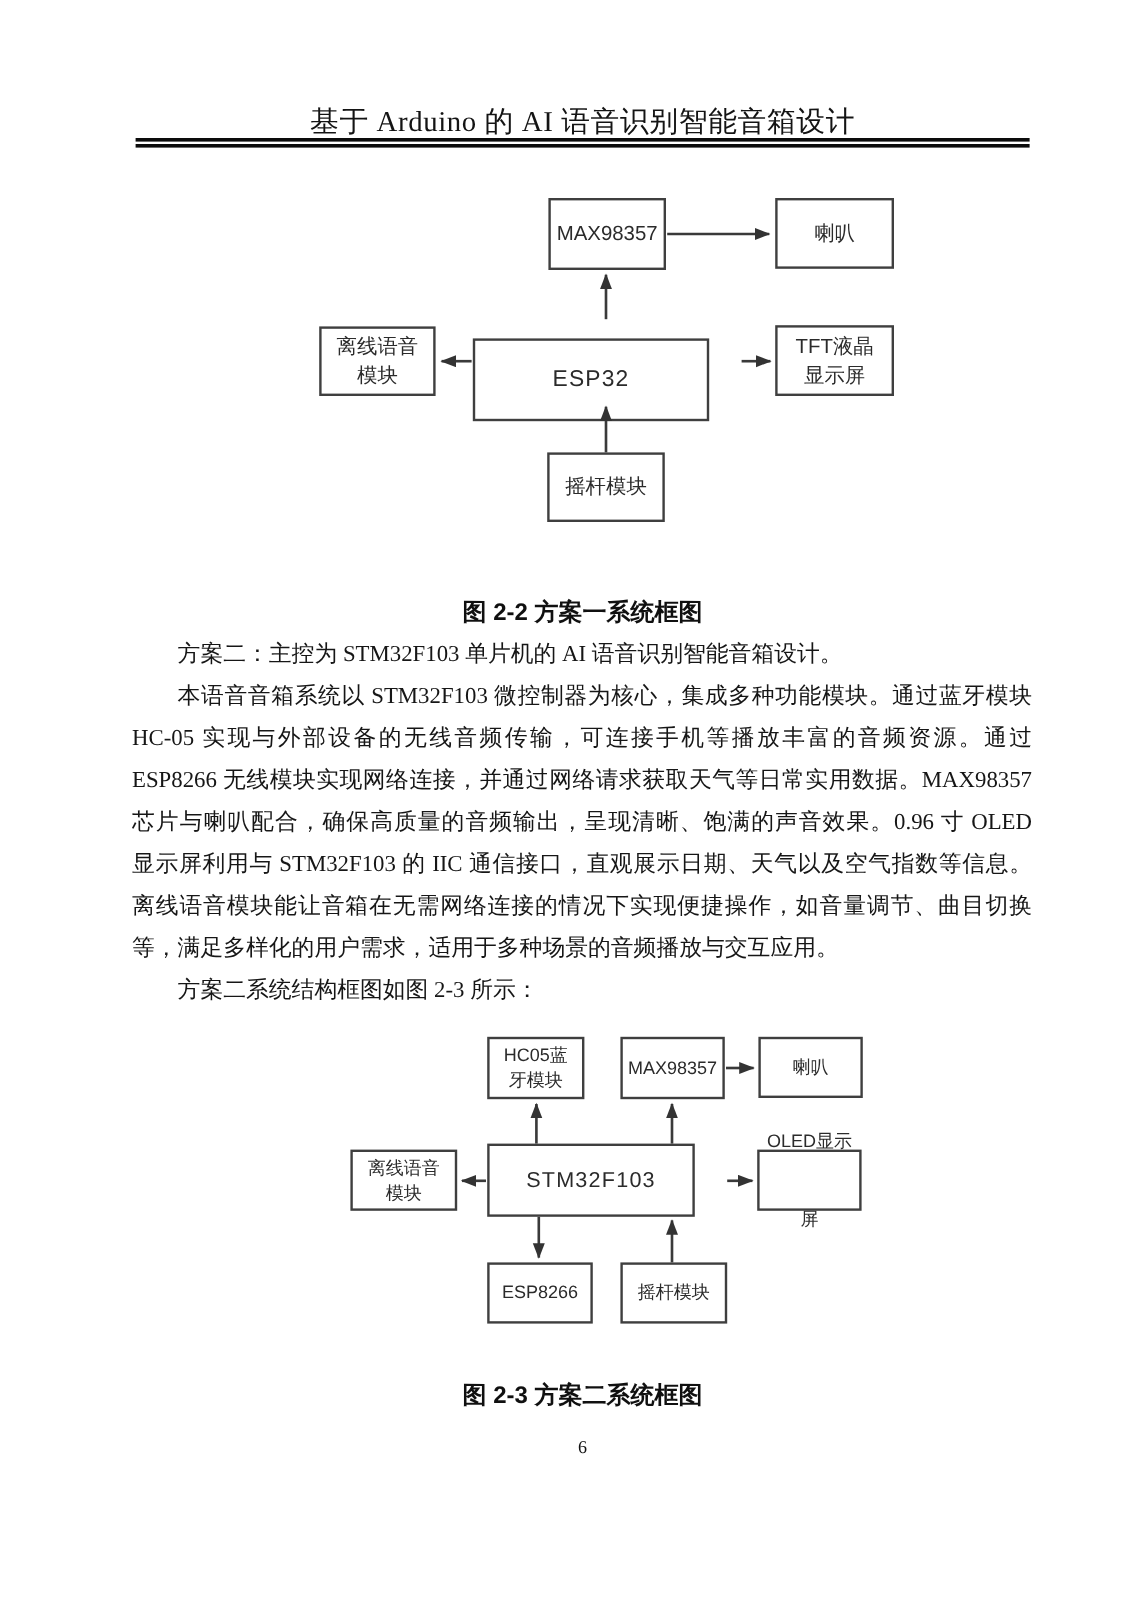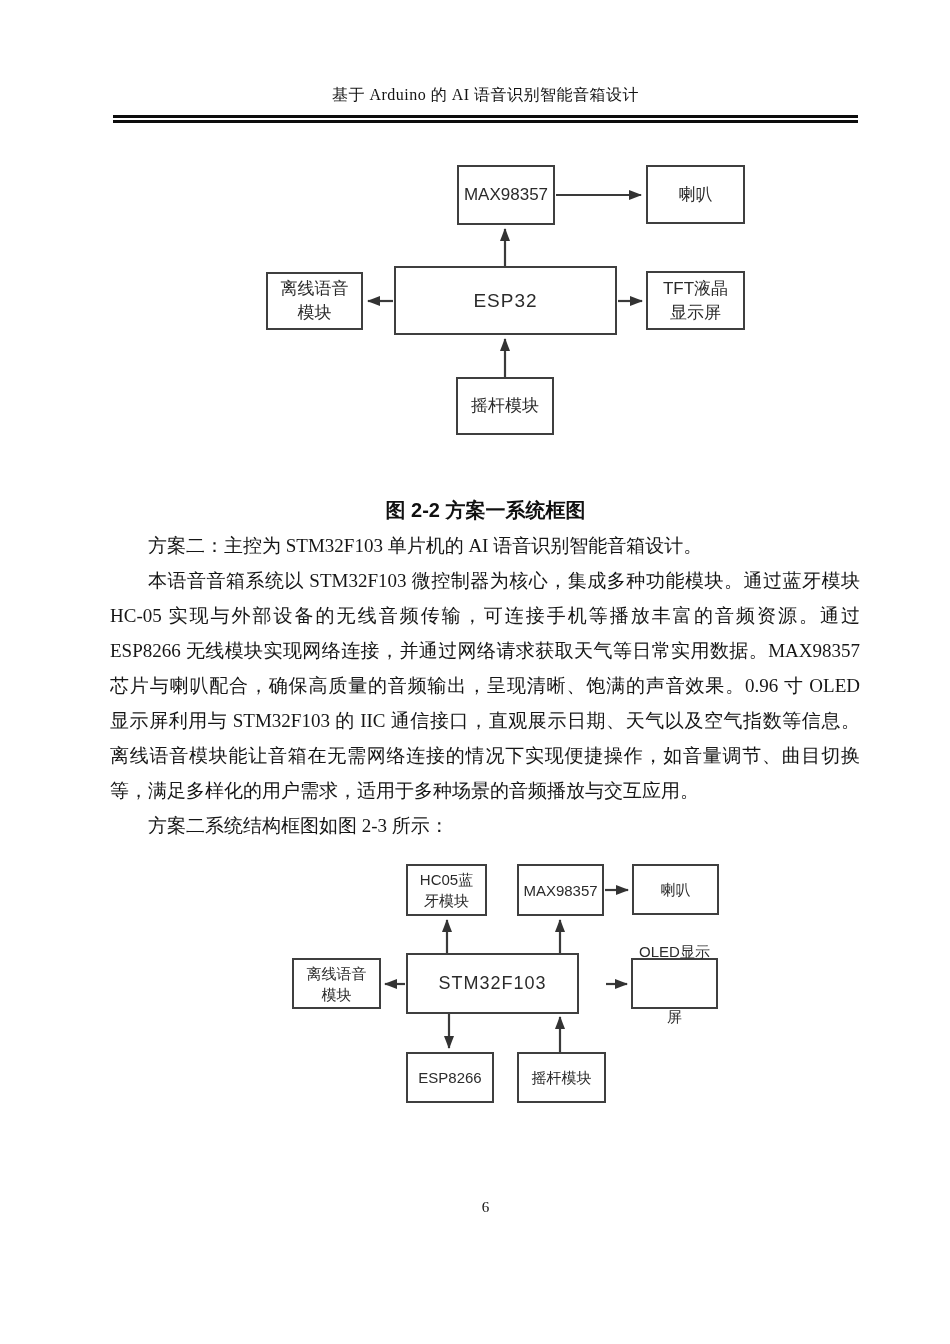--- a/index.html
+++ b/index.html
@@ -3,21 +3,21 @@
 <meta charset="utf-8">
 <style>
   html,body { margin:0; padding:0; background:#ffffff; }
   .page {
     position:relative; width:950px; height:1344px; background:#ffffff;
     font-family:"Liberation Serif","DejaVu Serif",serif; color:#1a1a1a; overflow:hidden;
   }
   
   .doc-title {
     position:absolute; left:113px; top:85px; width:745px;
-    text-align:center; font-size:16px; letter-spacing:0.5px; color:#141414;
+    text-align:center; font-size:24px; letter-spacing:0.5px; color:#141414;
   }
   .header-rule { position:absolute; left:113px; top:115px; width:745px; }
   .header-rule .bar1 { height:2.5px; background:#0c0c0c; }
   .header-rule .gap  { height:2px; background:transparent; }
   .header-rule .bar2 { height:3px; background:#0c0c0c; }
   
   .fig-box {
     position:absolute; box-sizing:border-box; border:2px solid #3f3f3f; background:#ffffff;
     display:flex; flex-direction:column; align-items:center; justify-content:center;
     font-family:"Liberation Sans","DejaVu Sans",sans-serif; color:#2b2b2b; text-align:center;
@@ -60,21 +60,21 @@
     <div class="fig-box" style="left:457px; top:165px; width:98px; height:60px;">
       <span>MAX98357</span>
     </div>
     <div class="fig-box" style="left:646px; top:165px; width:99px; height:59px;">
       <span>喇叭</span>
     </div>
     <div class="fig-box" style="left:266px; top:272px; width:97px; height:58px;">
       <span>离线语音</span>
       <span>模块</span>
     </div>
-    <div class="fig-box big1" style="left:394px; top:266px; width:223px; height:69px;">
+    <div class="fig-box big1" style="left:394px; top:282px; width:197px; height:69px;">
       <span>ESP32</span>
     </div>
     <div class="fig-box" style="left:646px; top:271px; width:99px; height:59px;">
       <span>TFT液晶</span>
       <span>显示屏</span>
     </div>
     <div class="fig-box" style="left:456px; top:377px; width:98px; height:58px;">
       <span>摇杆模块</span>
     </div>
   </div>
@@ -138,16 +138,17 @@
     <div class="line ind just">本语音音箱系统以 STM32F103 微控制器为核心，集成多种功能模块。通过蓝牙模块</div>
     <div class="line just">HC-05 实现与外部设备的无线音频传输，可连接手机等播放丰富的音频资源。通过</div>
     <div class="line just">ESP8266 无线模块实现网络连接，并通过网络请求获取天气等日常实用数据。MAX98357</div>
     <div class="line just">芯片与喇叭配合，确保高质量的音频输出，呈现清晰、饱满的声音效果。0.96 寸 OLED</div>
     <div class="line just">显示屏利用与 STM32F103 的 IIC 通信接口，直观展示日期、天气以及空气指数等信息。</div>
     <div class="line just">离线语音模块能让音箱在无需网络连接的情况下实现便捷操作，如音量调节、曲目切换</div>
     <div class="line">等，满足多样化的用户需求，适用于多种场景的音频播放与交互应用。</div>
     <div class="line ind">方案二系统结构框图如图 2-3 所示：</div>
   </div>
 
+  <div class="fig-caption" style="top:1149px;">图 2-3 方案二系统框图</div>
 
   <div class="page-number">6</div>
 
 </div>
 
 </body></html>

